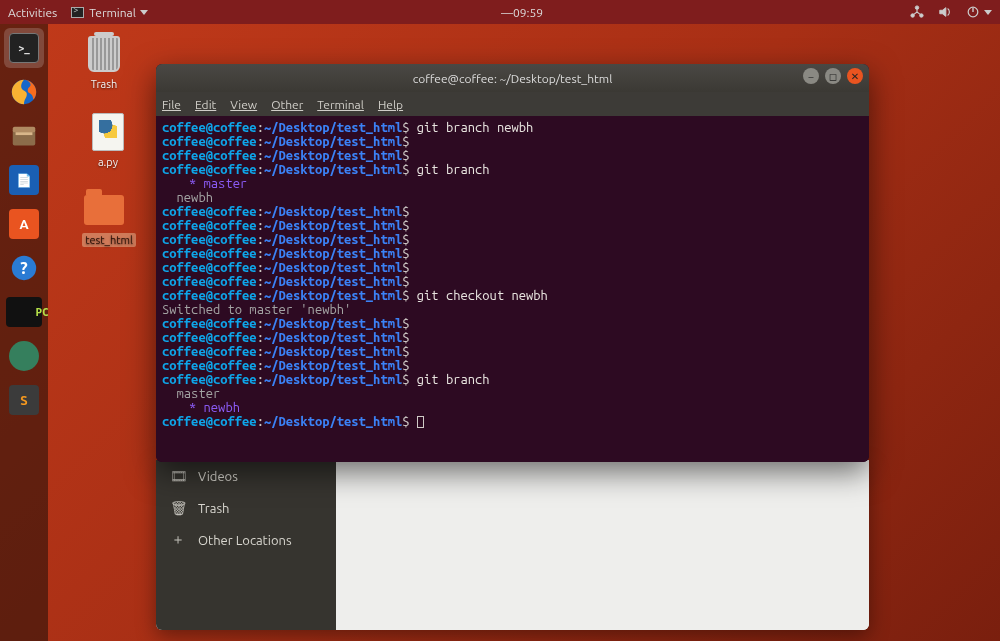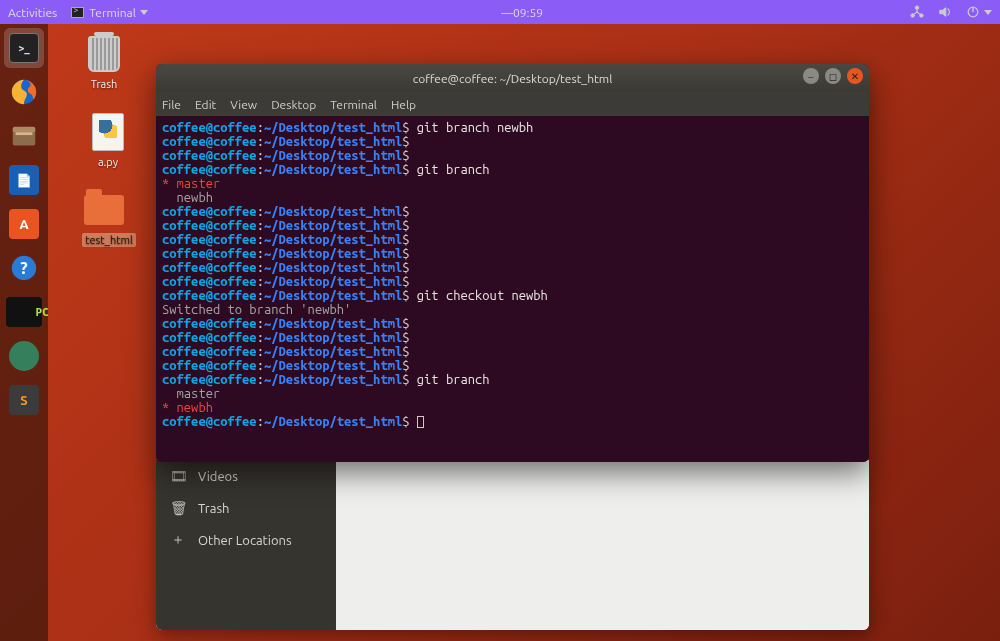--- a/index.html
+++ b/index.html
@@ -5,21 +5,21 @@
 * { margin:0; padding:0; box-sizing:border-box; }
 body {
   width:1000px; height:641px;
   font-family:"Ubuntu", "DejaVu Sans", sans-serif;
   background:linear-gradient(135deg,#c23a1a 0%,#a82f15 50%,#7a1f0e 100%);
   overflow:hidden; position:relative; color:#e6e6e6;
 }
 
 #top-panel{
   position:absolute; top:0; left:0; right:0; height:24px;
-  background:#8b5cf6; display:flex; align-items:center;
+  background:#7f1d1d; display:flex; align-items:center;
   font-size:12px; color:#ddd; padding:0 8px; z-index:100;
 }
 #top-panel .spacer{flex:1;}
 #top-panel .panel-item{margin-right:14px; display:flex; align-items:center; cursor:default;}
 #top-panel .panel-item.right{margin-right:0; margin-left:14px;}
 .tri-down{display:inline-block;width:0;height:0;border-left:4px solid transparent;border-right:4px solid transparent;border-top:5px solid #ccc;margin-left:4px;}
 .term-ico{display:inline-block;width:13px;height:11px;border:1px solid #aaa;background:#222;margin-right:5px;position:relative;}
 .term-ico:before{content:">";position:absolute;left:1px;top:-3px;font-size:9px;color:#ccc;}
 #panel-net svg, #panel-vol svg, #panel-power svg{width:14px;height:14px;fill:#ccc;stroke:#ccc;}
 
@@ -81,32 +81,32 @@
 #term-title{flex:1;text-align:center;}
 #term-winbtns{position:absolute;right:6px;top:4px;display:flex;gap:6px;}
 .winbtn{width:16px;height:16px;border-radius:50%;display:flex;align-items:center;justify-content:center;font-size:10px;color:#222;cursor:pointer;}
 .winbtn.min{background:#8a8983;}
 .winbtn.max{background:#8a8983;}
 .winbtn.close{background:#e95420;}
 #term-menubar{
   height:24px;background:#3d3b37;display:flex;align-items:center;
   padding:0 6px;gap:14px;color:#d0cec8;font-size:12px;
 }
-#term-menubar span{cursor:default;}
+#term-menubar span{cursor:default;text-decoration:underline;}
 #term-body{
   flex:1;background:#2d0a22;color:#d7d1cf;
   font-family:"Ubuntu Mono","DejaVu Sans Mono",monospace;
   font-size:13px; line-height:14px; padding:4px 6px 6px 6px;
   white-space:pre; overflow:hidden;
 }
 .p-user{color:#0ea5e9;font-weight:bold;}
 .p-path{color:#3b82f6;font-weight:bold;}
 .p-d{color:#cfcac6;}
 .cmd{color:#e8e4df;}
-.branch-cur{color:#ef4444;}
+.branch-cur{color:#8b5cf6;margin-left:27px;}
 .out{color:#a3a3a3;}
 .cursor{display:inline-block;width:7px;height:12px;border:1px solid #cfcac6;vertical-align:-2px;}
 </style>
 </head>
 <body>
 
 <div id="top-panel">
   <div class="panel-item">Activities</div>
   <div class="panel-item">
     <span class="term-ico"></span>
@@ -223,38 +223,38 @@
     <div id="term-winbtns">
       <div class="winbtn min">–</div>
       <div class="winbtn max">◻</div>
       <div class="winbtn close">✕</div>
     </div>
   </div>
   <div id="term-menubar">
     <span>File</span>
     <span>Edit</span>
     <span>View</span>
-    <span>Desktop</span>
+    <span>Other</span>
     <span>Terminal</span>
     <span>Help</span>
   </div>
   <div id="term-body"><span class="p-user">coffee@coffee</span><span class="p-d">:</span><span class="p-path">~/Desktop/test_html</span><span class="p-d">$</span> <span class="cmd">git branch newbh</span>
 <span class="p-user">coffee@coffee</span><span class="p-d">:</span><span class="p-path">~/Desktop/test_html</span><span class="p-d">$</span> 
 <span class="p-user">coffee@coffee</span><span class="p-d">:</span><span class="p-path">~/Desktop/test_html</span><span class="p-d">$</span> 
 <span class="p-user">coffee@coffee</span><span class="p-d">:</span><span class="p-path">~/Desktop/test_html</span><span class="p-d">$</span> <span class="cmd">git branch</span>
 <span class="branch-cur">* master</span>
 <span class="out">  newbh</span>
 <span class="p-user">coffee@coffee</span><span class="p-d">:</span><span class="p-path">~/Desktop/test_html</span><span class="p-d">$</span> 
 <span class="p-user">coffee@coffee</span><span class="p-d">:</span><span class="p-path">~/Desktop/test_html</span><span class="p-d">$</span> 
 <span class="p-user">coffee@coffee</span><span class="p-d">:</span><span class="p-path">~/Desktop/test_html</span><span class="p-d">$</span> 
 <span class="p-user">coffee@coffee</span><span class="p-d">:</span><span class="p-path">~/Desktop/test_html</span><span class="p-d">$</span> 
 <span class="p-user">coffee@coffee</span><span class="p-d">:</span><span class="p-path">~/Desktop/test_html</span><span class="p-d">$</span> 
 <span class="p-user">coffee@coffee</span><span class="p-d">:</span><span class="p-path">~/Desktop/test_html</span><span class="p-d">$</span> 
 <span class="p-user">coffee@coffee</span><span class="p-d">:</span><span class="p-path">~/Desktop/test_html</span><span class="p-d">$</span> <span class="cmd">git checkout newbh</span>
-<span class="out">Switched to branch 'newbh'</span>
+<span class="out">Switched to master 'newbh'</span>
 <span class="p-user">coffee@coffee</span><span class="p-d">:</span><span class="p-path">~/Desktop/test_html</span><span class="p-d">$</span> 
 <span class="p-user">coffee@coffee</span><span class="p-d">:</span><span class="p-path">~/Desktop/test_html</span><span class="p-d">$</span> 
 <span class="p-user">coffee@coffee</span><span class="p-d">:</span><span class="p-path">~/Desktop/test_html</span><span class="p-d">$</span> 
 <span class="p-user">coffee@coffee</span><span class="p-d">:</span><span class="p-path">~/Desktop/test_html</span><span class="p-d">$</span> 
 <span class="p-user">coffee@coffee</span><span class="p-d">:</span><span class="p-path">~/Desktop/test_html</span><span class="p-d">$</span> <span class="cmd">git branch</span>
 <span class="out">  master</span>
 <span class="branch-cur">* newbh</span>
 <span class="p-user">coffee@coffee</span><span class="p-d">:</span><span class="p-path">~/Desktop/test_html</span><span class="p-d">$</span> <span class="cursor"></span></div>
 </div>
 

